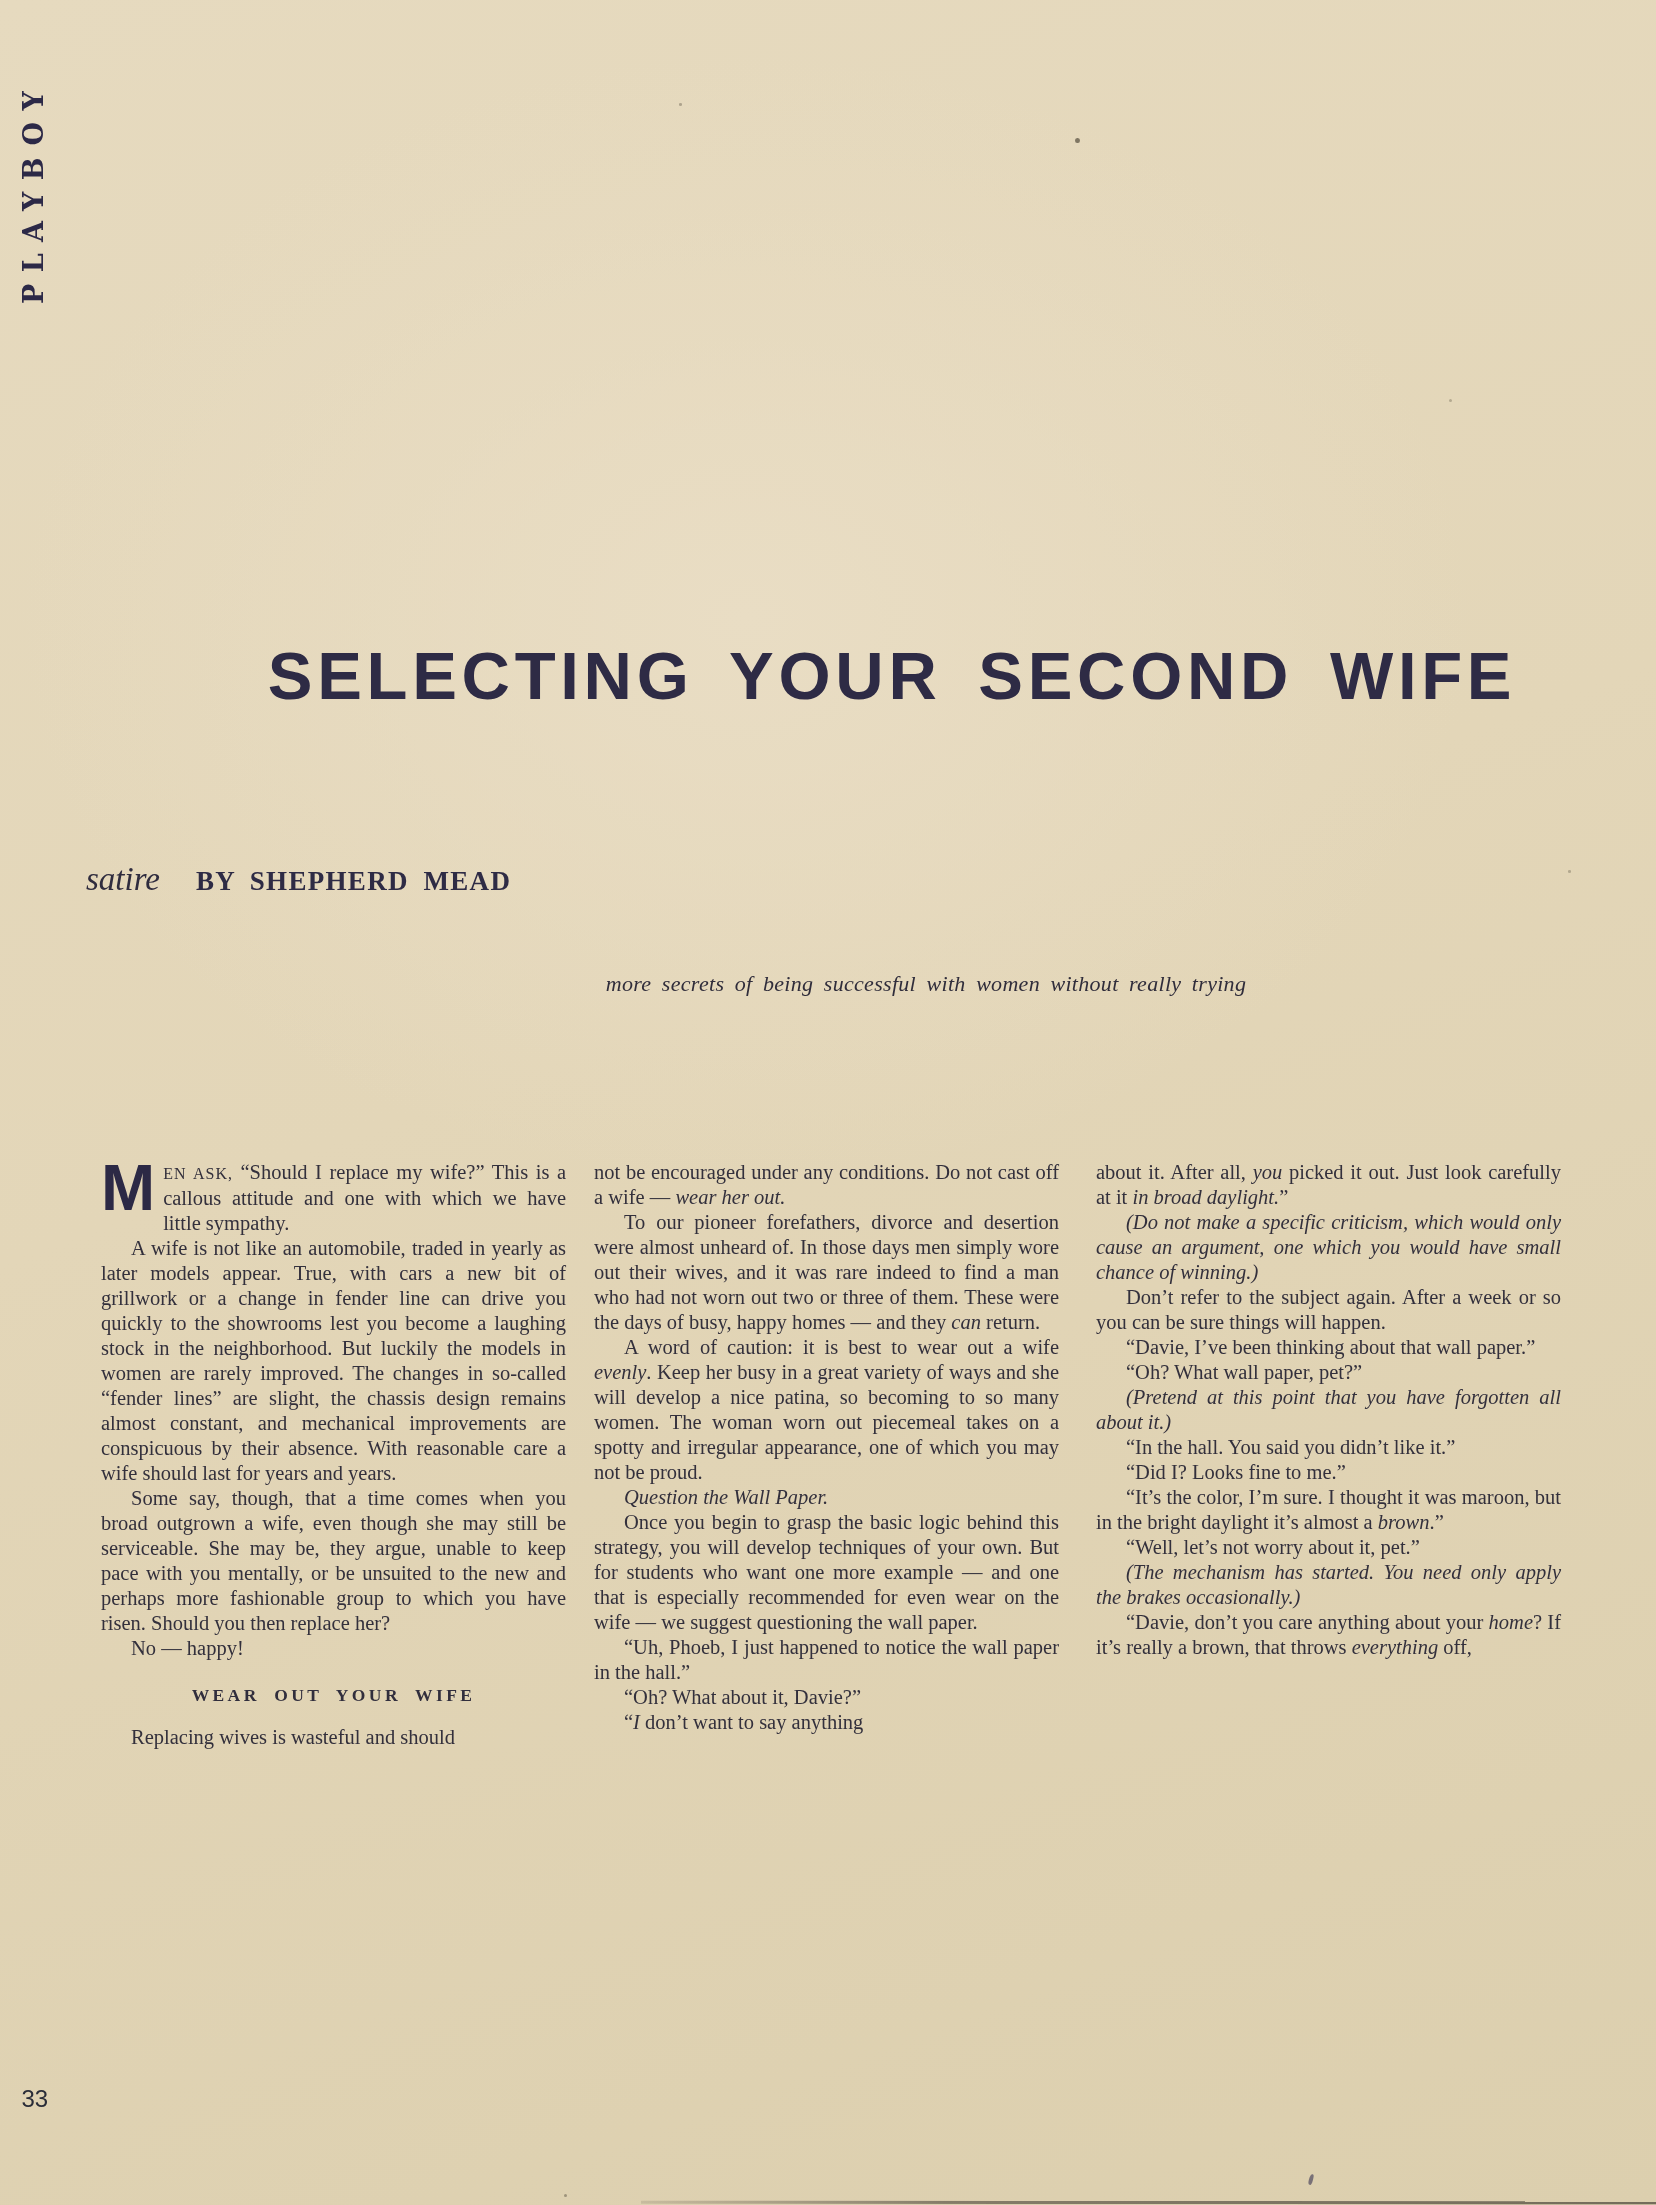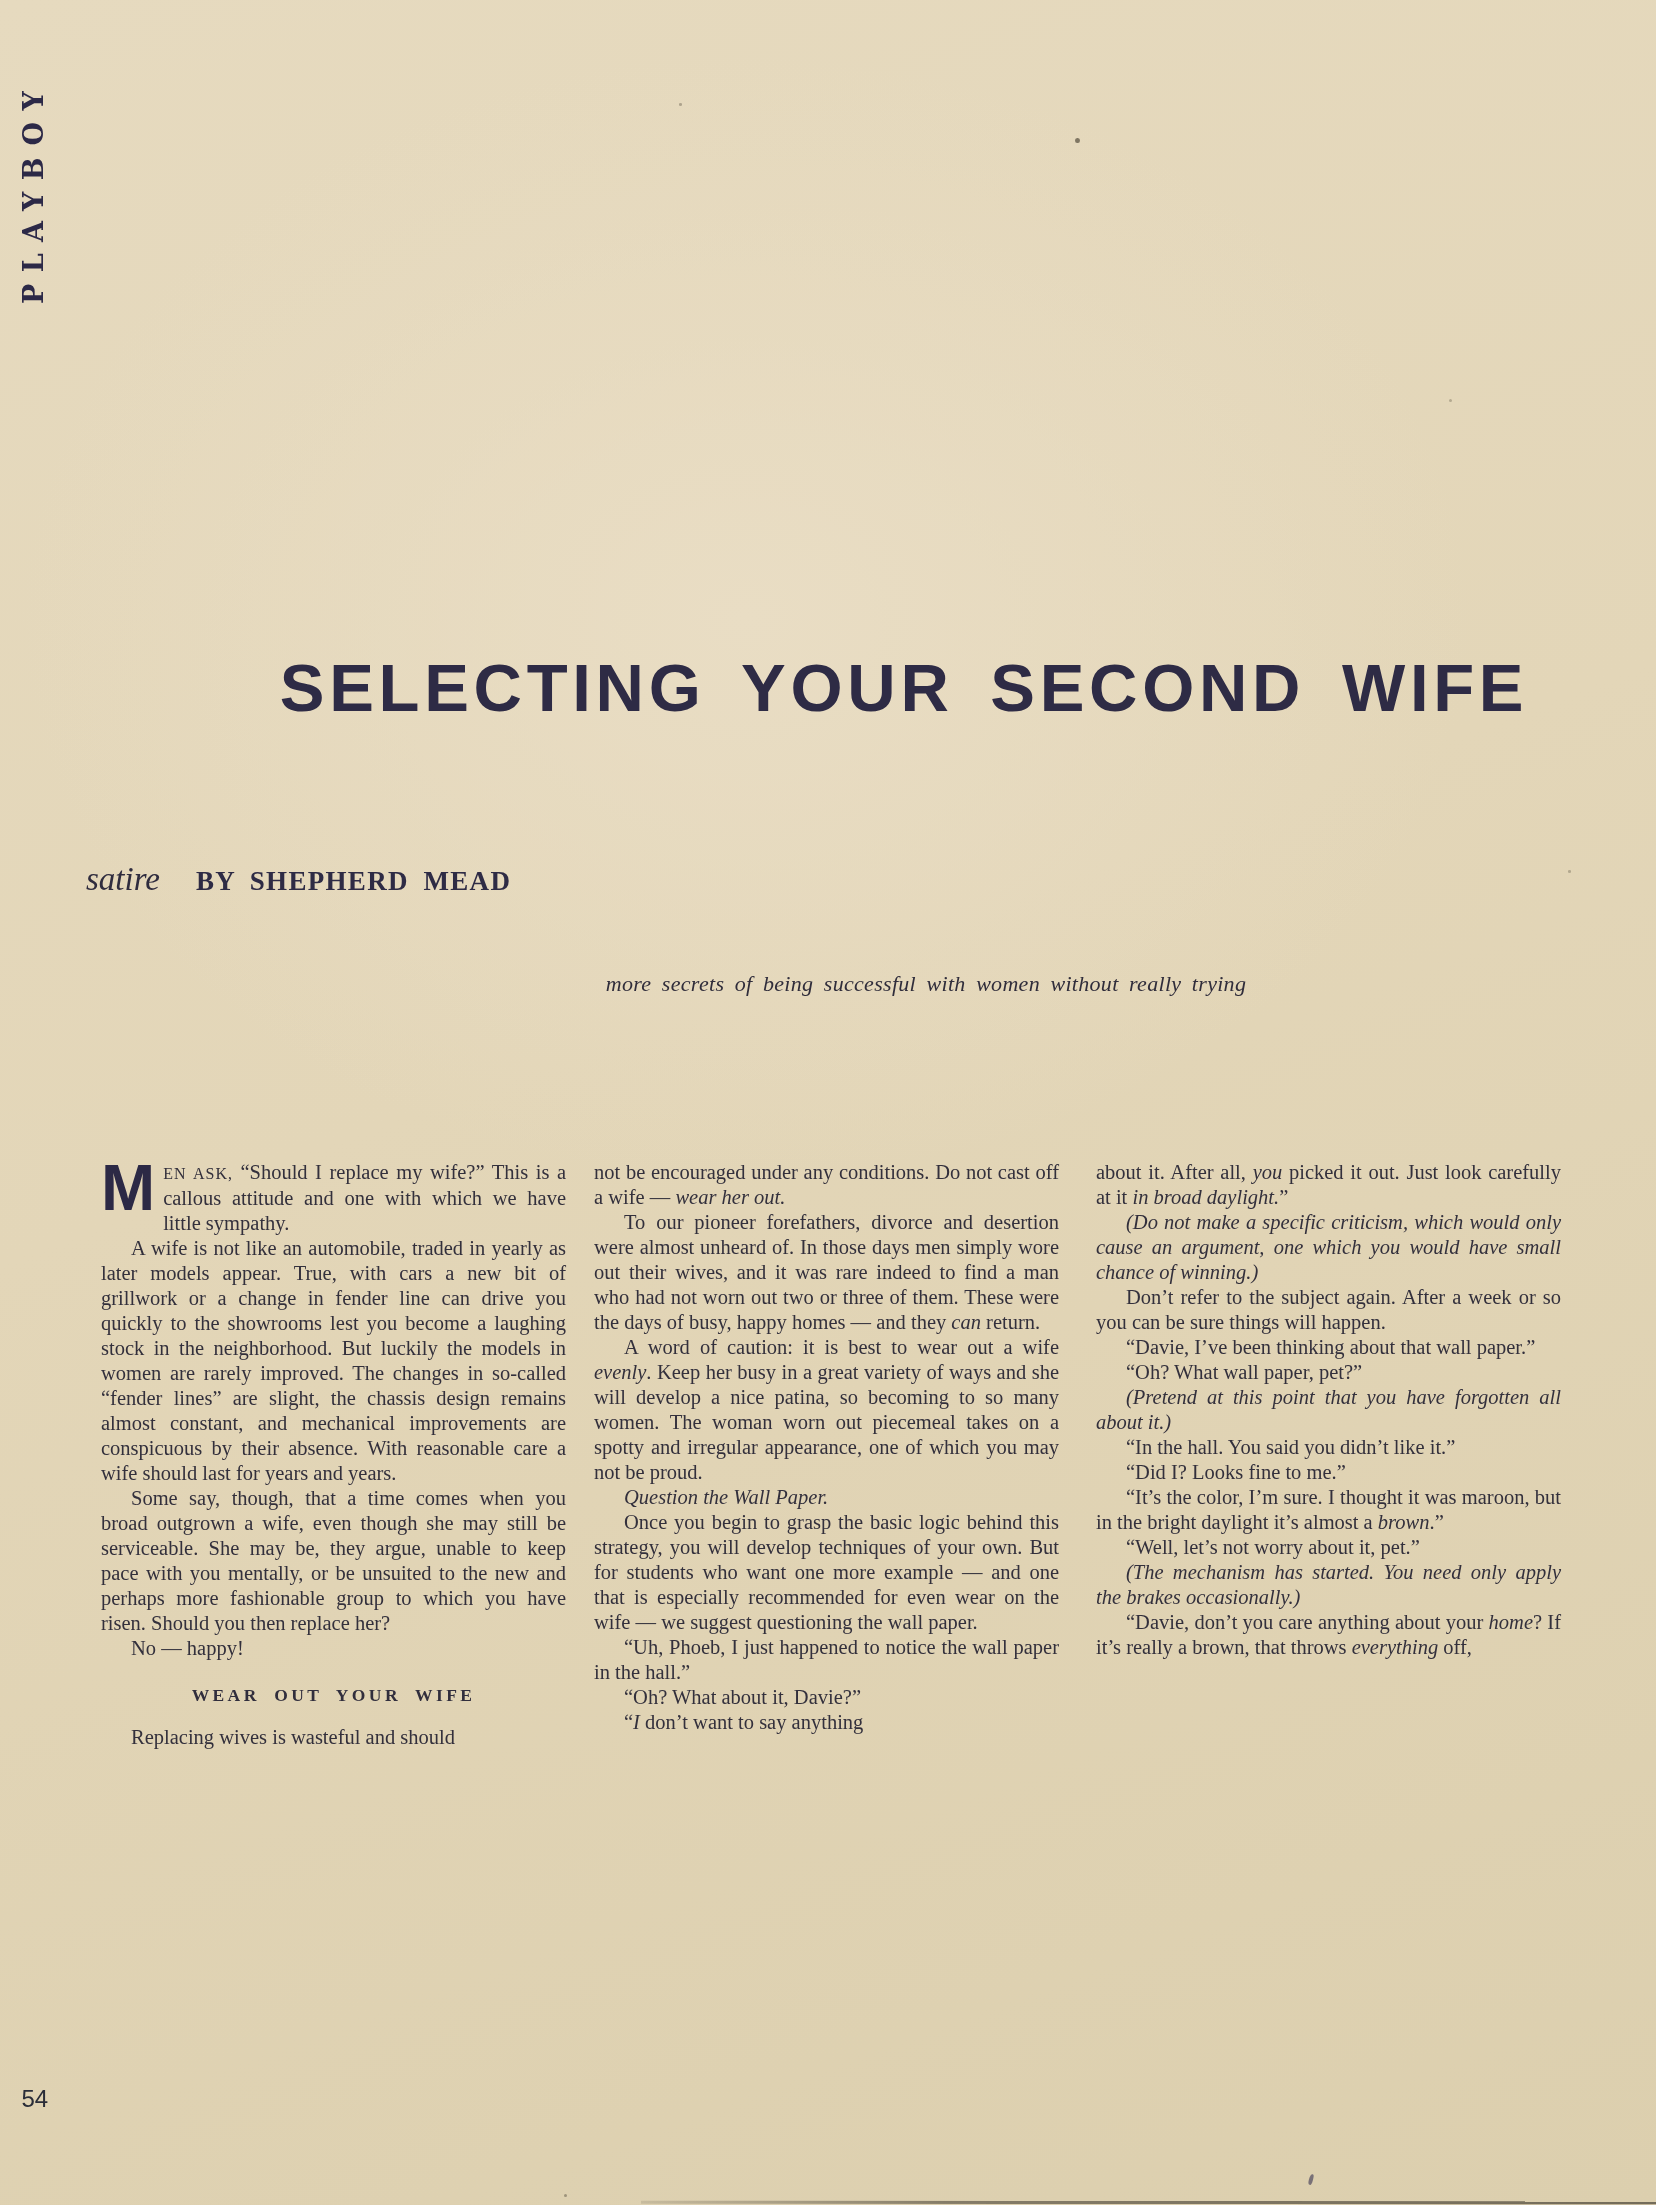--- a/index.html
+++ b/index.html
@@ -100,21 +100,21 @@
     transform:rotate(.03deg);
   }
 </style>
 </head>
 <body>
 
 <div class="page">
 
   <div class="masthead">PLAYBOY</div>
 
-  <h1 class="title" style="margin:12px;">SELECTING YOUR SECOND WIFE</h1>
+  <h1 class="title" style="margin:0;">SELECTING YOUR SECOND WIFE</h1>
 
   <div class="byline">
     <span class="genre">satire</span>
     <span class="author">BY SHEPHERD MEAD</span>
   </div>
 
   <div class="subtitle">more secrets of being successful with women without really trying</div>
 
   <div class="column col-0">
       <p class="para dropcap-para"><span class="dropcap">M</span><span class="sc">EN ASK, </span><span>“Should I replace my wife?” This is a callous attitude and one with which we have little sympathy.</span></p>
@@ -142,21 +142,21 @@
       <p class="para flush"><span>not be encouraged under any conditions. Do not cast off a wife — </span><span class="it">wear her out.</span></p>
       <p class="para indent"><span>To our pioneer forefathers, divorce and desertion were almost unheard of. In those days men simply wore out their wives, and it was rare indeed to find a man who had not worn out two or three of them. These were the days of busy, happy homes — and they </span><span class="it">can</span><span> return.</span></p>
       <p class="para indent"><span>A word of caution: it is best to wear out a wife </span><span class="it">evenly</span><span>. Keep her busy in a great variety of ways and she will develop a nice patina, so becoming to so many women. The woman worn out piecemeal takes on a spotty and irregular appearance, one of which you may not be proud.</span></p>
       <p class="para indent"><span class="it">Question the Wall Paper.</span></p>
       <p class="para indent"><span>Once you begin to grasp the basic logic behind this strategy, you will develop techniques of your own. But for students who want one more example — and one that is especially recommended for even wear on the wife — we suggest questioning the wall paper.</span></p>
       <p class="para indent"><span>“Uh, Phoeb, I just happened to notice the wall paper in the hall.”</span></p>
       <p class="para indent"><span>“Oh? What about it, Davie?”</span></p>
       <p class="para indent"><span>“</span><span class="it">I</span><span> don’t want to say anything</span></p>
     </div>
 
-  <div class="page-number">54</div>
+  <div class="page-number">33</div>
 
   <div class="speck sp1"></div>
   <div class="speck sp2"></div>
   <div class="speck sp3"></div>
   <div class="speck sp4"></div>
   <div class="speck sp5"></div>
   <div class="speck sp6"></div>
   <div class="edge-line"></div>
 
 </div>

